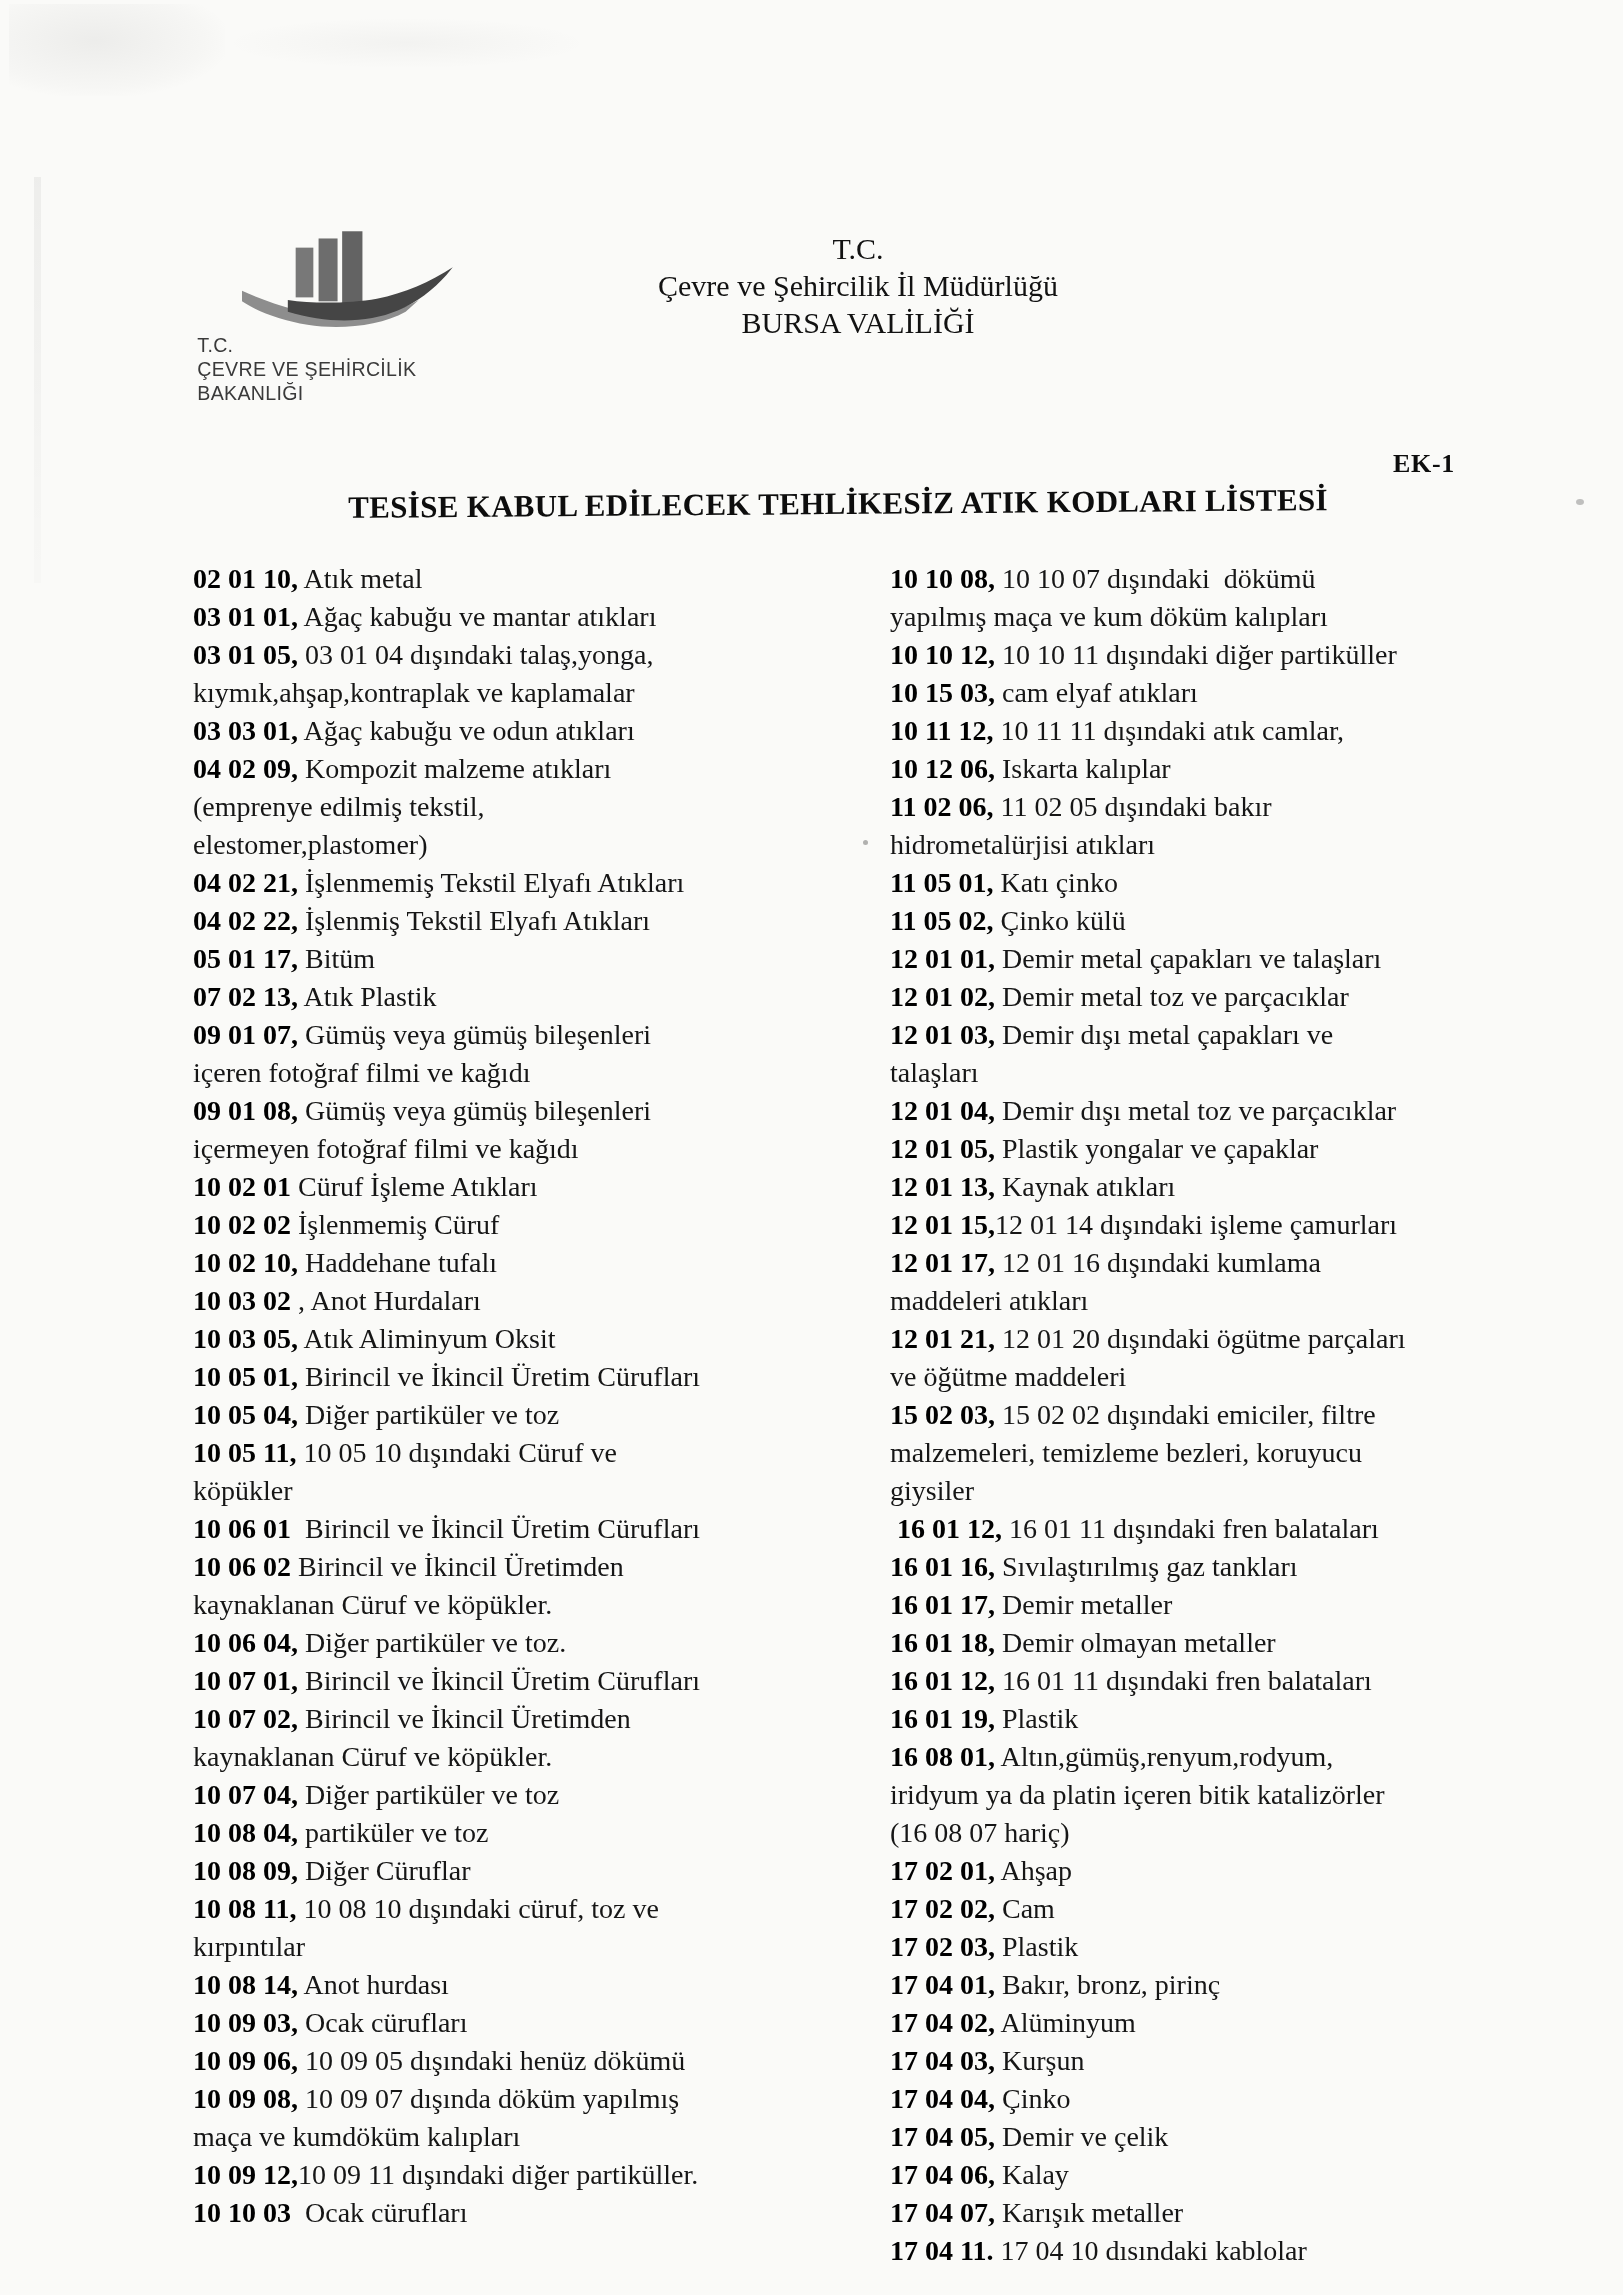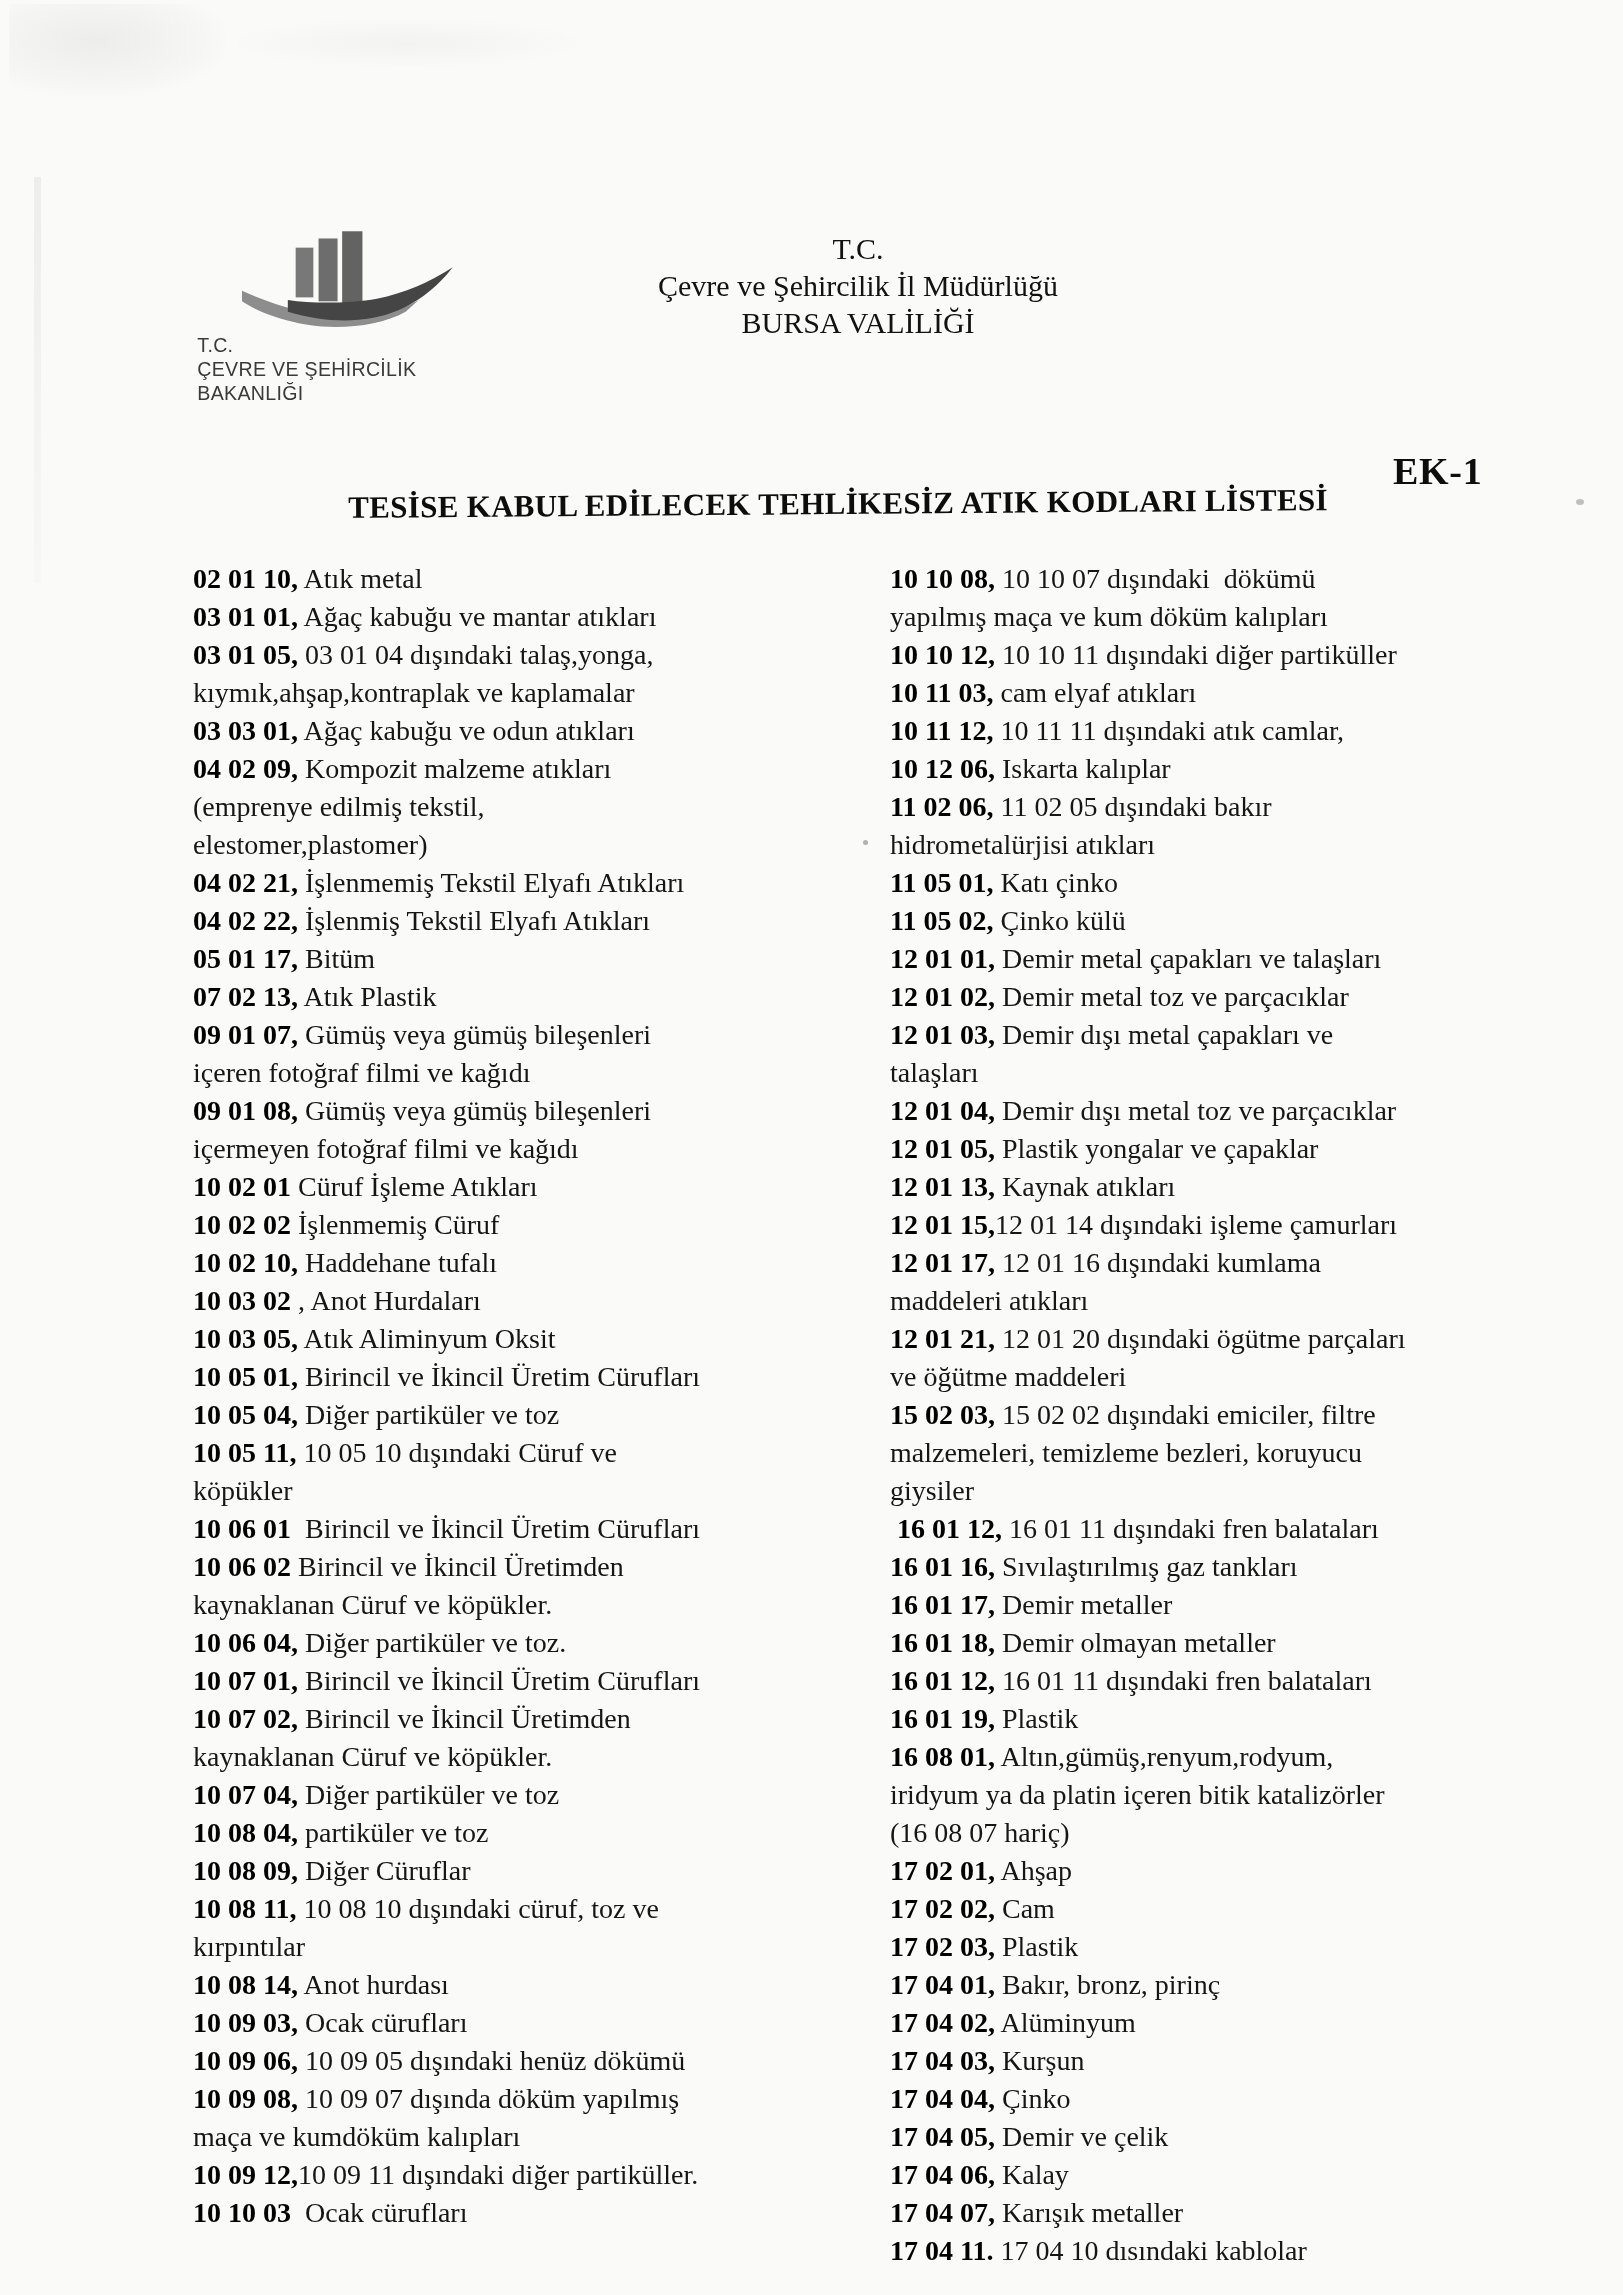--- a/index.html
+++ b/index.html
@@ -27,21 +27,21 @@
   #logo-graphic{position:absolute;top:5.2px;left:46px;}
   #logo-text{position:absolute;top:110px;left:1.3px;
     font-family:"Liberation Sans", sans-serif;
     font-size:19.6px;line-height:24px;color:#3a3a3a;letter-spacing:0.3px;}
 
   
   #letterhead{position:absolute;top:230px;left:511px;width:694px;
     text-align:center;font-size:30px;line-height:37px;color:#121212;}
 
   #annex{position:absolute;top:449px;left:1393px;
-    font-weight:bold;font-size:38px;letter-spacing:0.7px;color:#0d0d0d;}
+    font-weight:bold;font-size:26px;letter-spacing:0.7px;color:#0d0d0d;}
 
   #doc-title{position:absolute;top:486px;left:0;width:1676px;
     text-align:center;font-weight:bold;font-size:31px;letter-spacing:0.3px;
     color:#0d0d0d;transform:rotate(-0.45deg);}
 
   .col{position:absolute;top:560px;font-size:28px;line-height:38px;}
   #left-column{left:193px;width:655px;}
   #right-column{left:890px;width:694px;}
   .line{white-space:pre;height:38px;}
   .code{font-weight:bold;color:#000;}
@@ -128,21 +128,21 @@
       <div class="line"><span class="code">10 09 06,</span><span class="desc"> 10 09 05 dışındaki henüz dökümü</span></div>
       <div class="line"><span class="code">10 09 08,</span><span class="desc"> 10 09 07 dışında döküm yapılmış</span></div>
       <div class="line"><span class="code"></span><span class="desc">maça ve kumdöküm kalıpları</span></div>
       <div class="line"><span class="code">10 09 12,</span><span class="desc">10 09 11 dışındaki diğer partiküller.</span></div>
       <div class="line"><span class="code">10 10 03</span><span class="desc">  Ocak cürufları</span></div>
     </div>
   <div id="right-column" class="col">
       <div class="line"><span class="code">10 10 08,</span><span class="desc"> 10 10 07 dışındaki  dökümü</span></div>
       <div class="line"><span class="code"></span><span class="desc">yapılmış maça ve kum döküm kalıpları</span></div>
       <div class="line"><span class="code">10 10 12,</span><span class="desc"> 10 10 11 dışındaki diğer partiküller</span></div>
-      <div class="line"><span class="code">10 11 03,</span><span class="desc"> cam elyaf atıkları</span></div>
+      <div class="line"><span class="code">10 15 03,</span><span class="desc"> cam elyaf atıkları</span></div>
       <div class="line"><span class="code">10 11 12,</span><span class="desc"> 10 11 11 dışındaki atık camlar,</span></div>
       <div class="line"><span class="code">10 12 06,</span><span class="desc"> Iskarta kalıplar</span></div>
       <div class="line"><span class="code">11 02 06,</span><span class="desc"> 11 02 05 dışındaki bakır</span></div>
       <div class="line"><span class="code"></span><span class="desc">hidrometalürjisi atıkları</span></div>
       <div class="line"><span class="code">11 05 01,</span><span class="desc"> Katı çinko</span></div>
       <div class="line"><span class="code">11 05 02,</span><span class="desc"> Çinko külü</span></div>
       <div class="line"><span class="code">12 01 01,</span><span class="desc"> Demir metal çapakları ve talaşları</span></div>
       <div class="line"><span class="code">12 01 02,</span><span class="desc"> Demir metal toz ve parçacıklar</span></div>
       <div class="line"><span class="code">12 01 03,</span><span class="desc"> Demir dışı metal çapakları ve</span></div>
       <div class="line"><span class="code"></span><span class="desc">talaşları</span></div>

